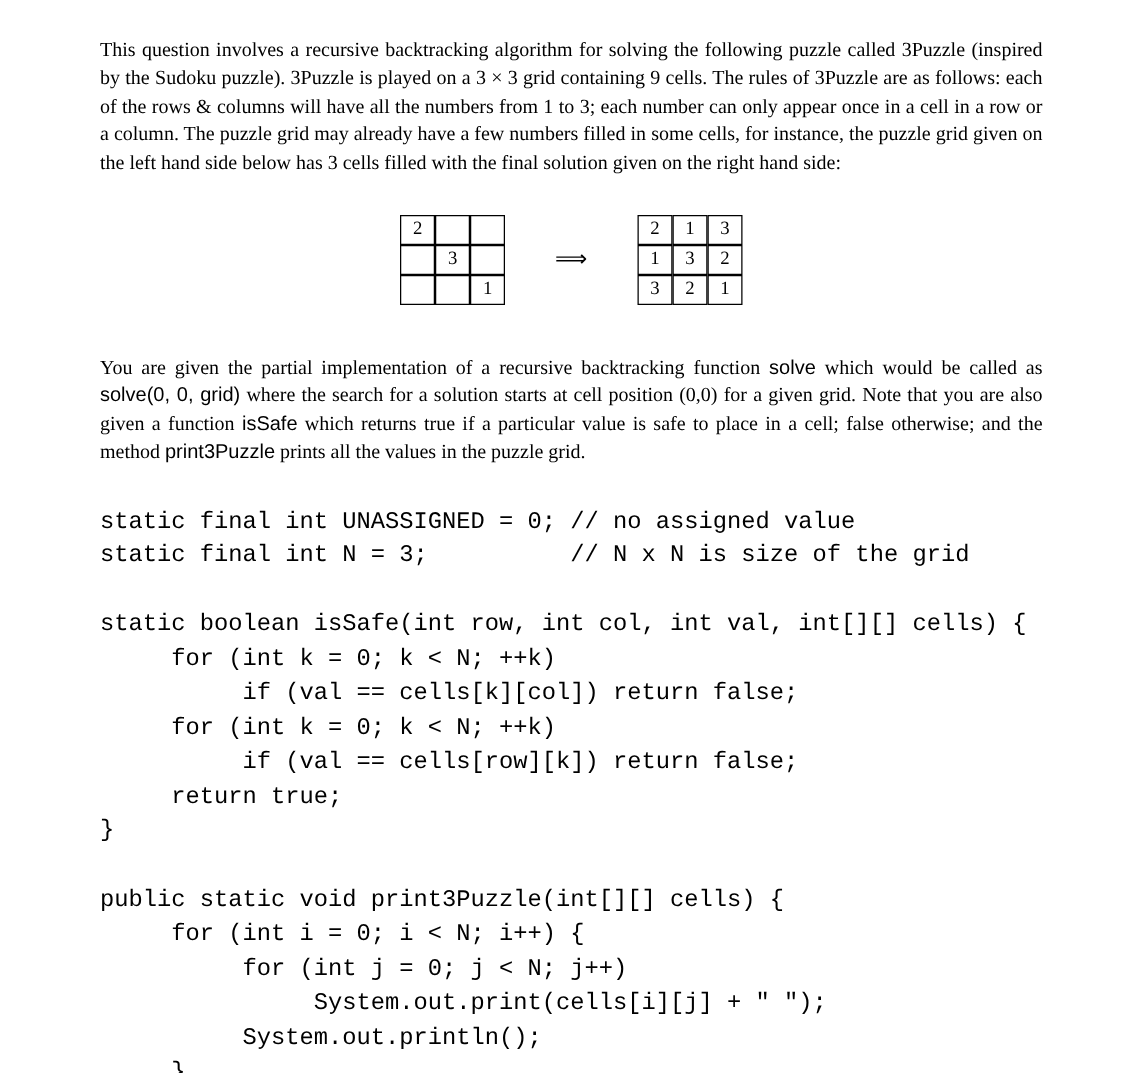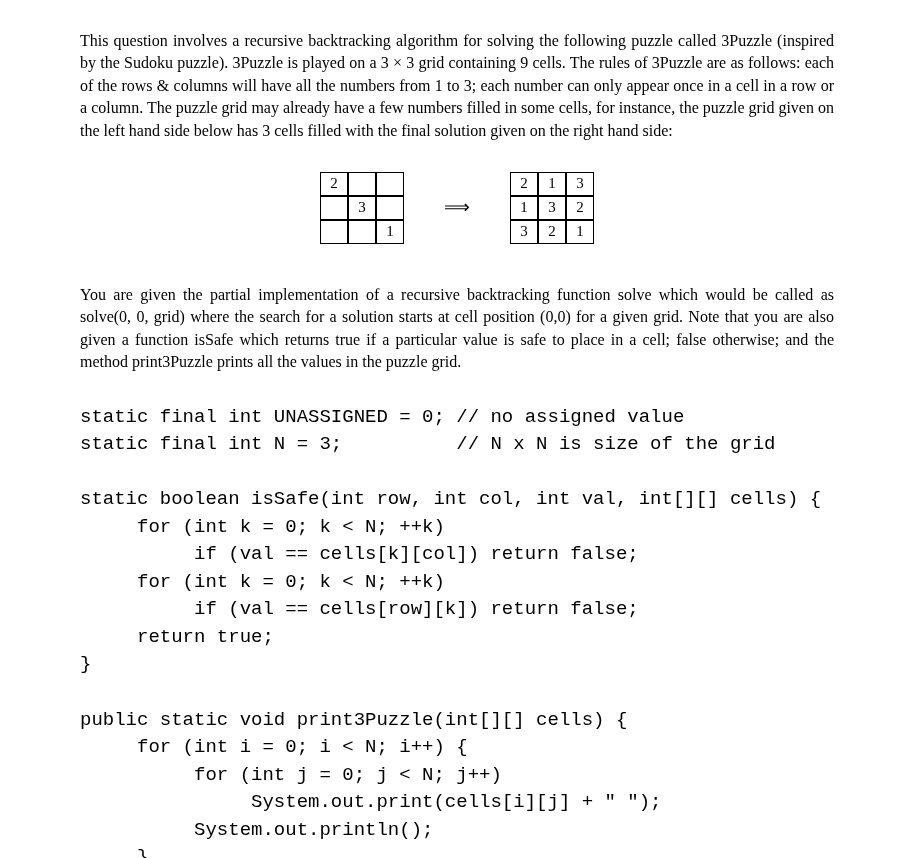--- a/index.html
+++ b/index.html
@@ -11,21 +11,21 @@
       margin: 0;
       padding: 30px 80px;
       width: 914px;
       box-sizing: border-box;
     }
     .para {
       text-align: justify;
       margin-bottom: 20px;
     }
     .tt {
-      font-family: Liberation Serif, serif;
+      font-family: Liberation Sans, sans-serif;
     }
     .grid-container {
       display: flex;
       justify-content: center;
       align-items: center;
       gap: 40px;
       margin: 30px 0 40px 0;
     }
     .grid {
       display: grid;

